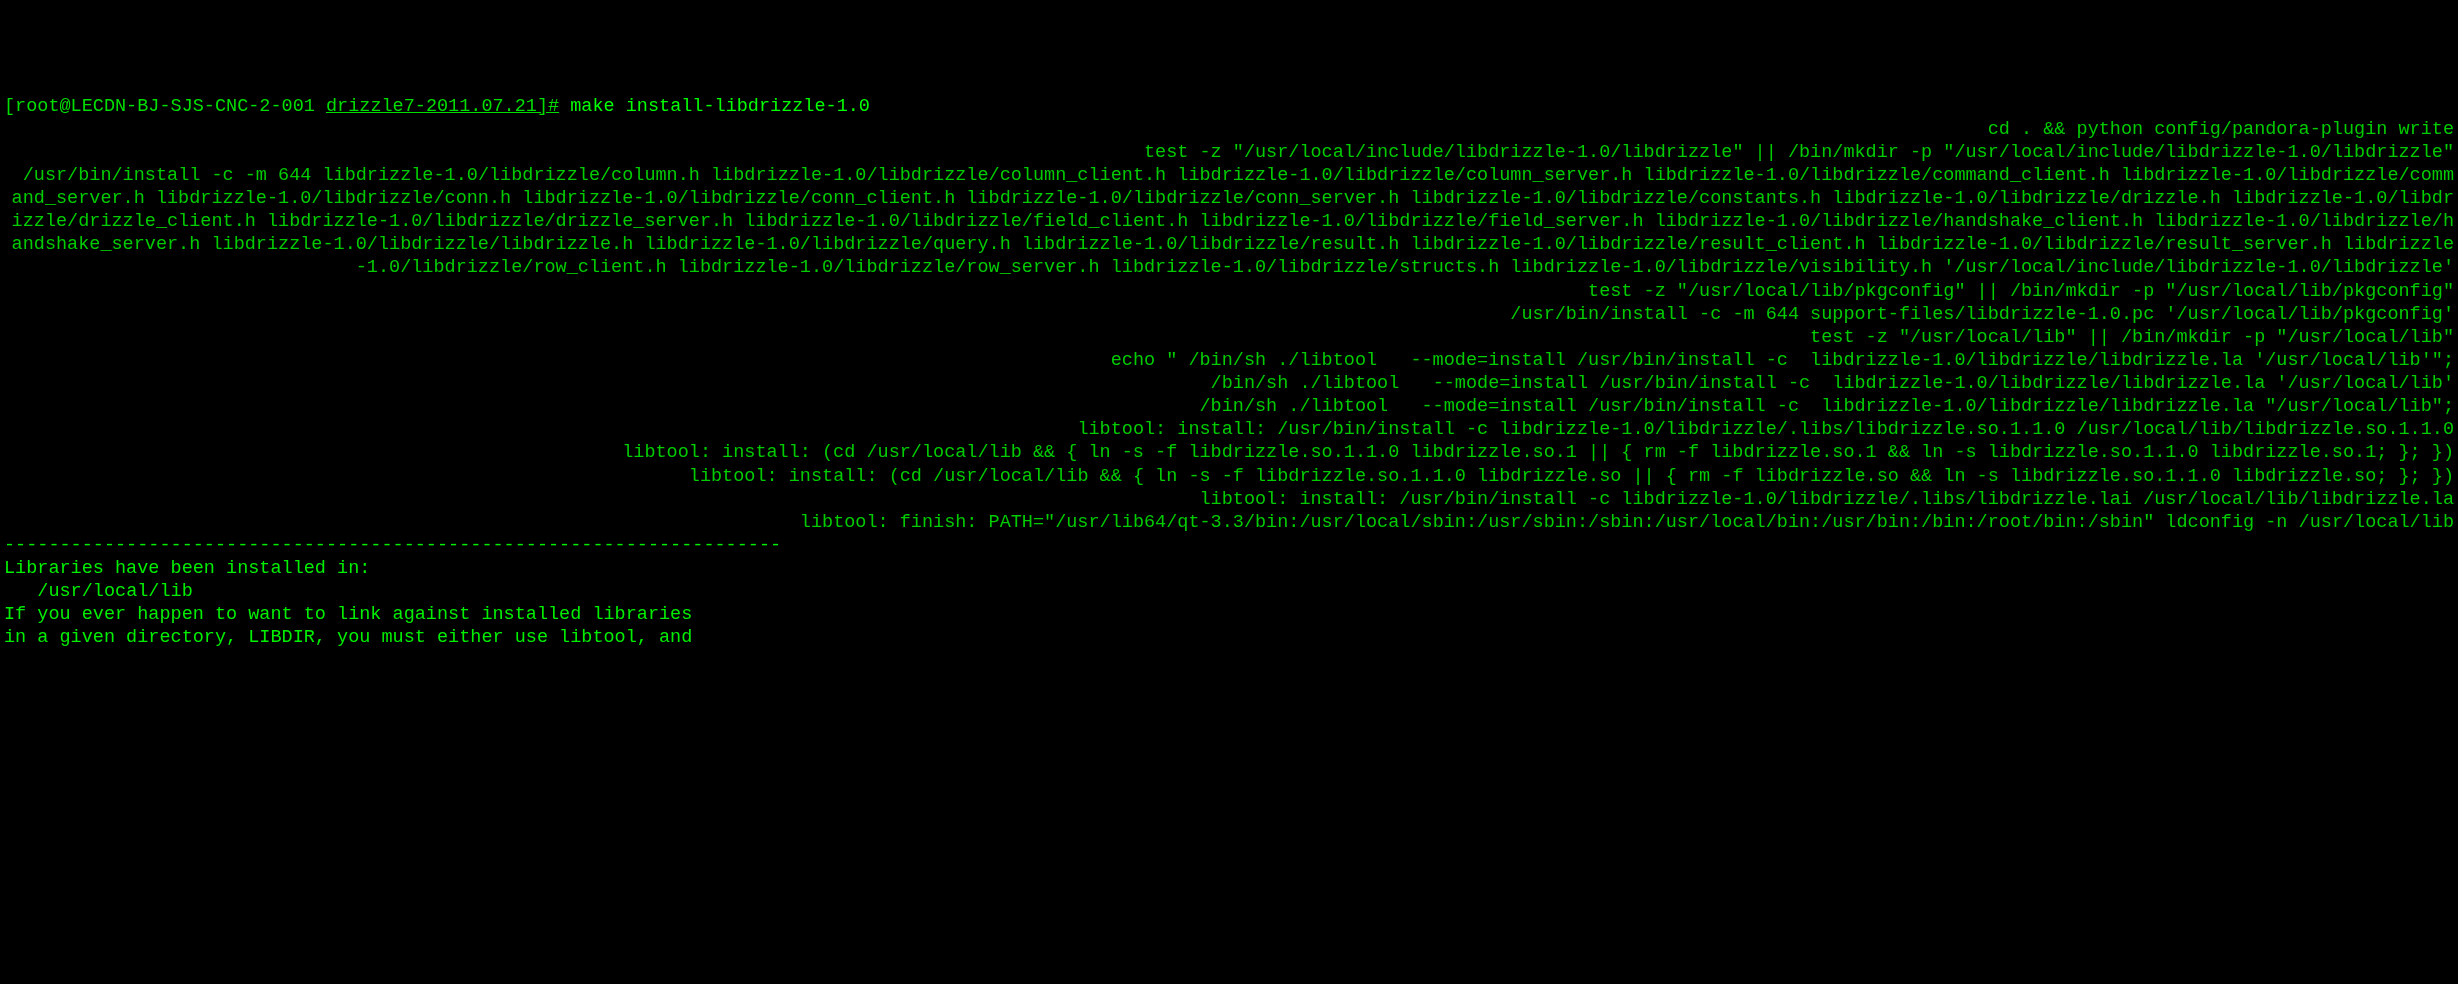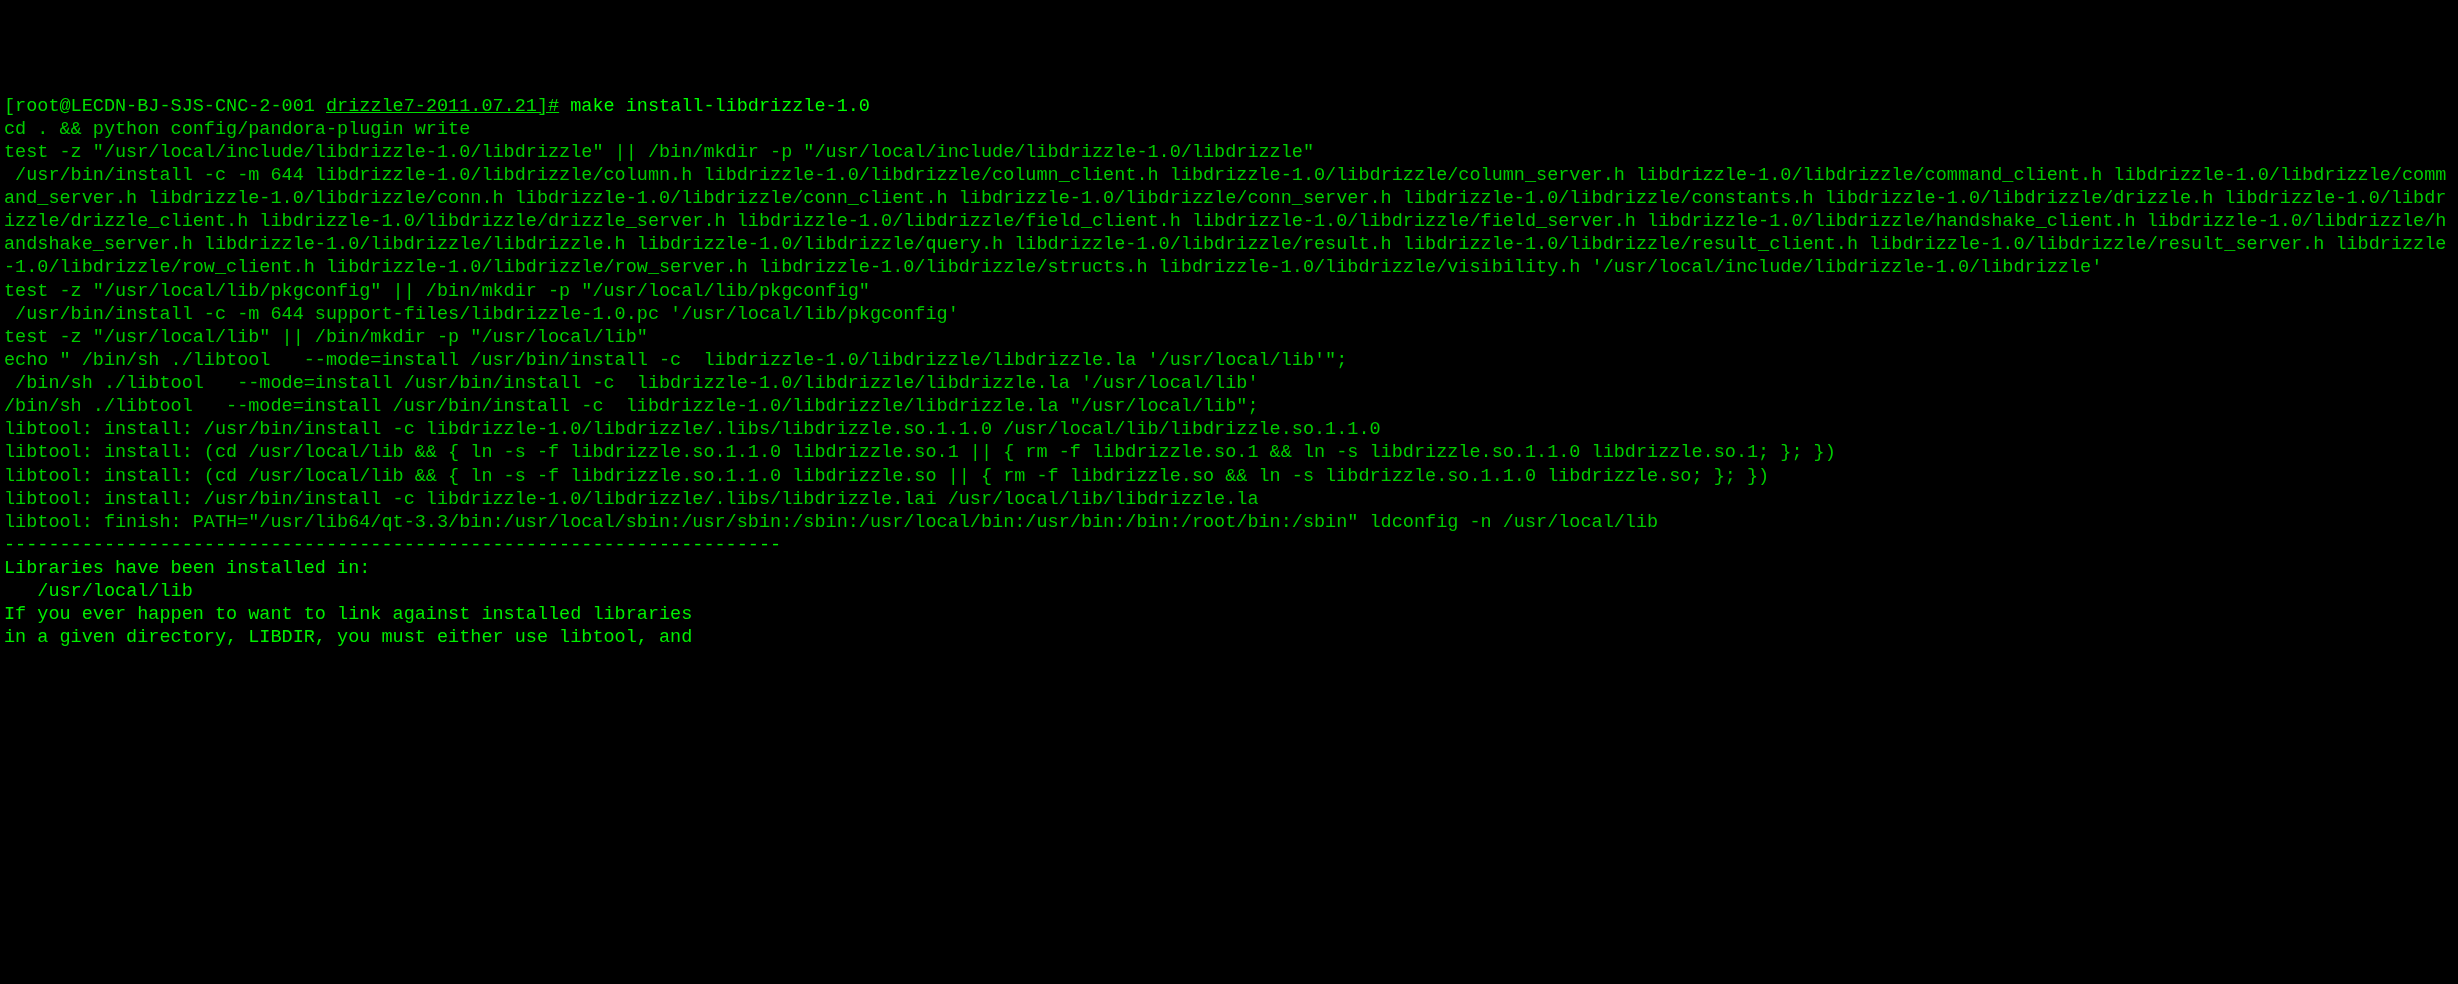--- a/index.html
+++ b/index.html
@@ -20,20 +20,21 @@
     }
     .prompt-path {
       color: #00dd00;
       text-decoration: underline;
     }
     .command {
       color: #00ff00;
     }
     .output {
       color: #00cc00;
+      text-align: right;
     }
     .output-bright {
       color: #00ee00;
     }
     .terminal-line {
       display: block;
     }
   </style>
 </head>
 <body>

